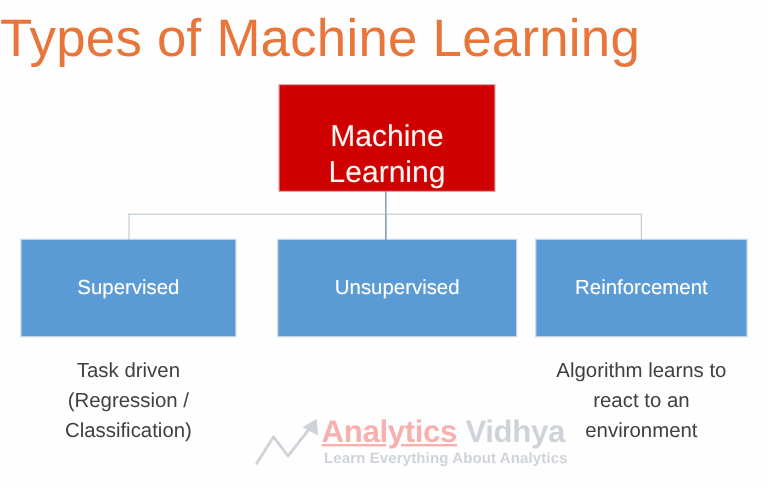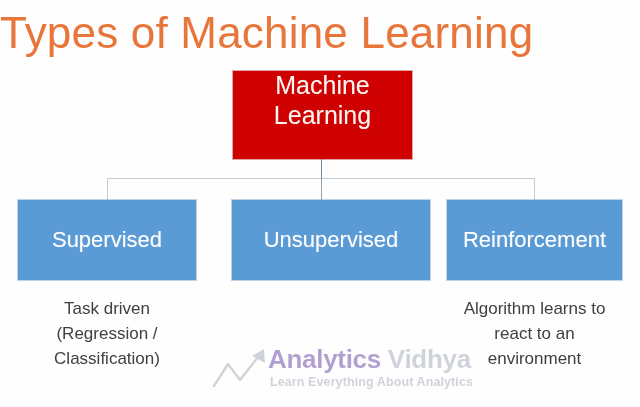--- a/index.html
+++ b/index.html
@@ -41,21 +41,21 @@
 
   
   #root-node {
     position: absolute;
     left: 233px;
     top: 71px;
     width: 179px;
     height: 88px;
     background: #ce0000;
     display: flex;
-    align-items: flex-start;
+    align-items: flex-end;
     justify-content: center;
     box-shadow: 0 0 0 1px rgba(160,0,0,0.35);
   }
   #root-node .node-label {
     color: #fdf6f2;
     font-size: 25px;
     line-height: 1.18;
     text-align: center;
     font-weight: 400;
     white-space: pre-line;
@@ -93,21 +93,21 @@
     top: 200px;
     height: 80px;
     background: #5b9bd5;
     display: flex;
     align-items: center;
     justify-content: center;
     box-shadow: 0 0 0 1px rgba(120,160,200,0.45);
   }
   .leaf-node .node-label {
     color: #ffffff;
-    font-size: 22px;
+    font-size: 17px;
     font-weight: 400;
     text-align: center;
     white-space: nowrap;
     text-shadow: 0 0 1px rgba(255,255,255,0.3);
   }
   #leaf-supervised    { left: 18px;  width: 178px; }
   #leaf-unsupervised  { left: 232px; width: 198px; }
   #leaf-reinforcement { left: 447px; width: 175px; }
 
   
@@ -145,21 +145,21 @@
   #watermark-wordmark {
     position: absolute;
     left: 56px;
     top: 0px;
     font-size: 26px;
     font-weight: 700;
     letter-spacing: -0.3px;
     white-space: nowrap;
     font-family: "Liberation Sans", sans-serif;
   }
-  #watermark-wordmark .wm-a { color: #4c1d95; }
+  #watermark-wordmark .wm-a { color: #ef4444; text-decoration: underline; }
   #watermark-wordmark .wm-v { color: #8f9aa8; }
   #watermark-tagline {
     position: absolute;
     left: 58px;
     top: 31px;
     font-size: 12.5px;
     font-weight: 700;
     color: #8f9aa8;
     letter-spacing: 0.1px;
     white-space: nowrap;

